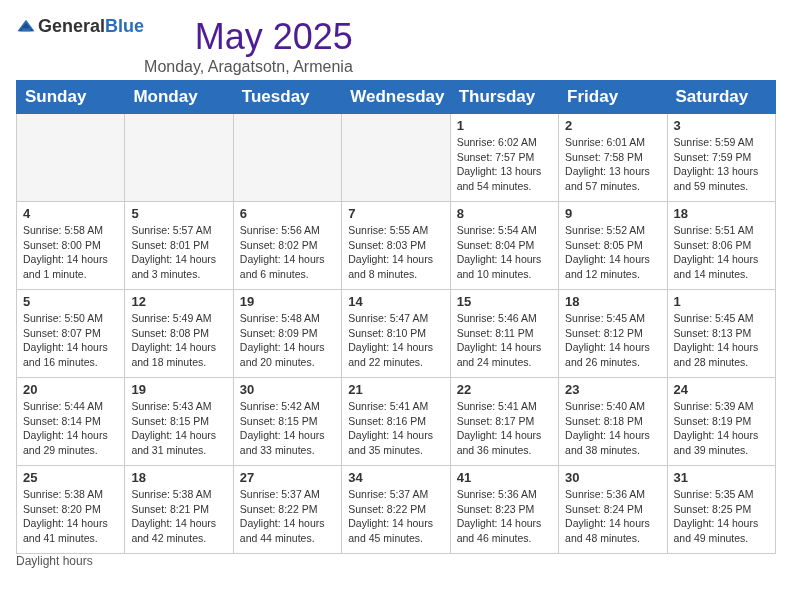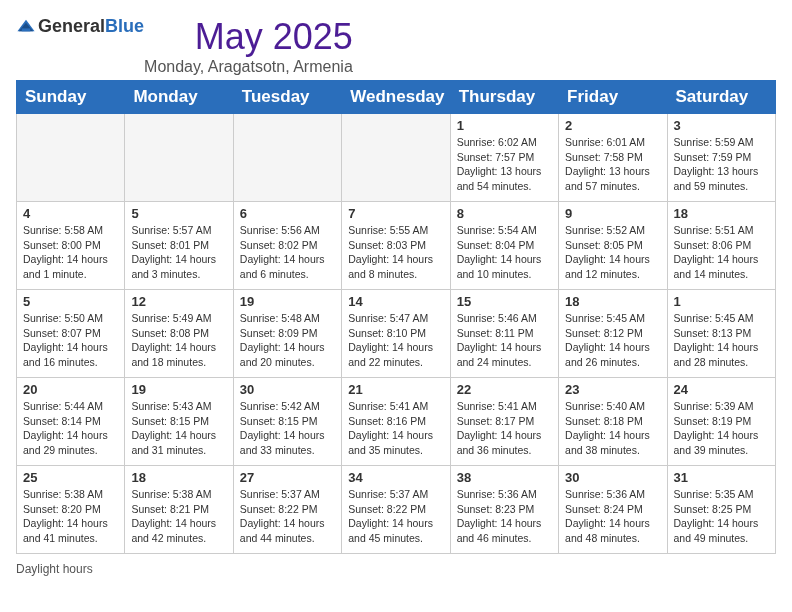--- a/index.html
+++ b/index.html
@@ -79,21 +79,21 @@
       color: #333;
       display: block;
       margin-bottom: 2px;
     }
     .day-info {
       font-size: 10.5px;
       line-height: 1.4;
       color: #333;
     }
     .footer-note {
-      margin-top: 8px;
+      margin-top: 0;
       font-size: 12px;
       color: #555;
     }
   </style>
 </head>
 <body>
 
 <div class="header-area">
   <div class="logo">
     <svg class="logo-icon" viewBox="0 0 28 28" xmlns="http://www.w3.org/2000/svg">
@@ -243,21 +243,21 @@
         </td>
         <td>
           <span class="day-number">27</span>
           <div class="day-info">Sunrise: 5:37 AM<br>Sunset: 8:22 PM<br>Daylight: 14 hours and 44 minutes.</div>
         </td>
         <td>
           <span class="day-number">34</span>
           <div class="day-info">Sunrise: 5:37 AM<br>Sunset: 8:22 PM<br>Daylight: 14 hours and 45 minutes.</div>
         </td>
         <td>
-          <span class="day-number">38</span>
+          <span class="day-number">41</span>
           <div class="day-info">Sunrise: 5:36 AM<br>Sunset: 8:23 PM<br>Daylight: 14 hours and 46 minutes.</div>
         </td>
         <td>
           <span class="day-number">30</span>
           <div class="day-info">Sunrise: 5:36 AM<br>Sunset: 8:24 PM<br>Daylight: 14 hours and 48 minutes.</div>
         </td>
         <td>
           <span class="day-number">31</span>
           <div class="day-info">Sunrise: 5:35 AM<br>Sunset: 8:25 PM<br>Daylight: 14 hours and 49 minutes.</div>
         </td>

